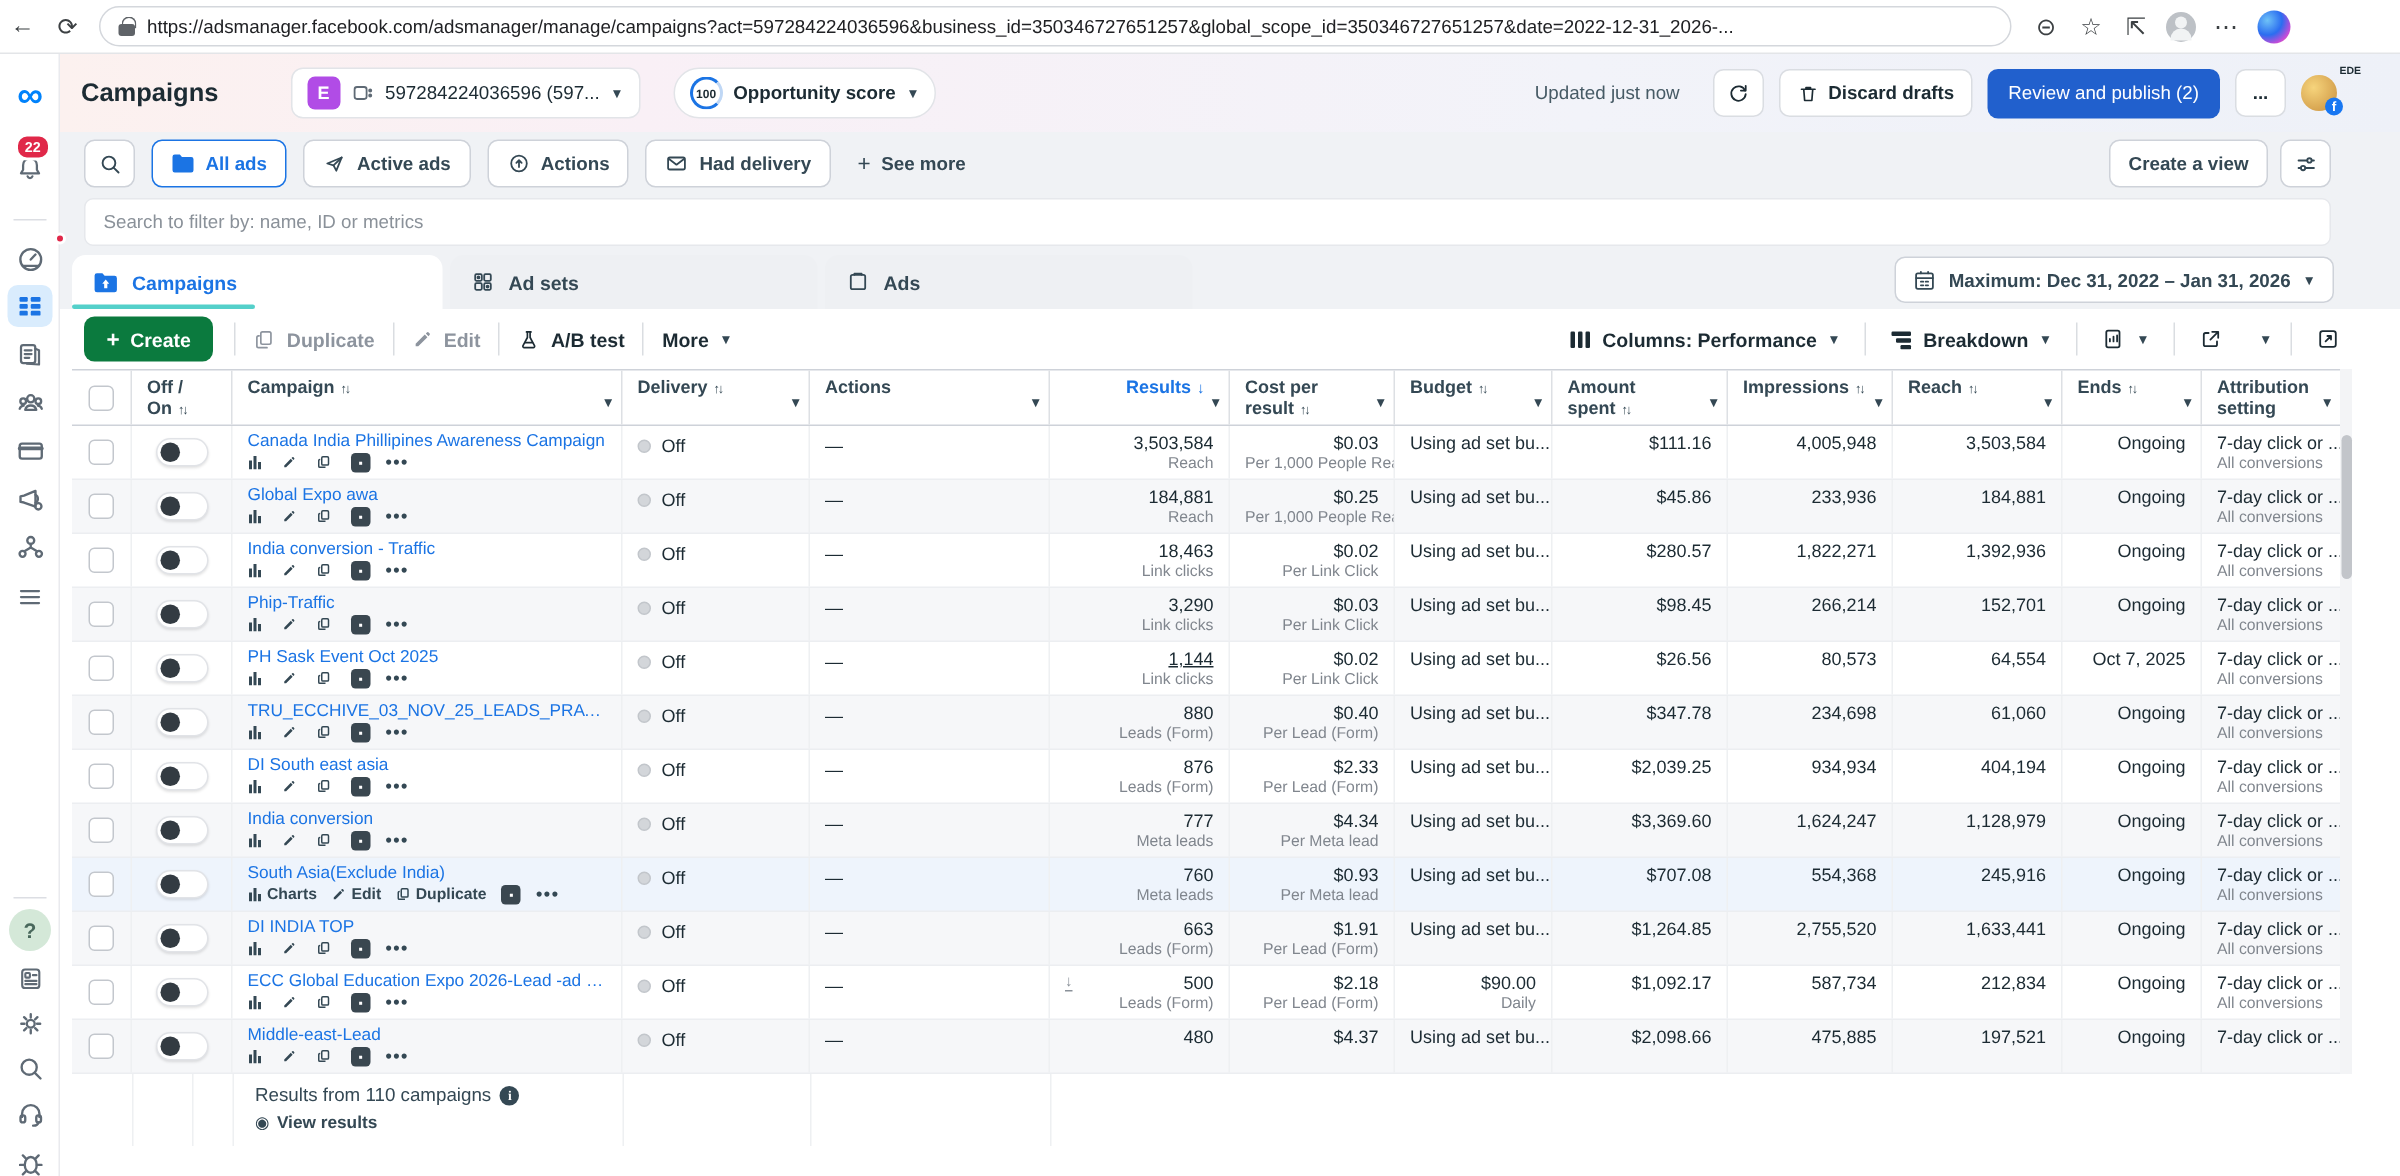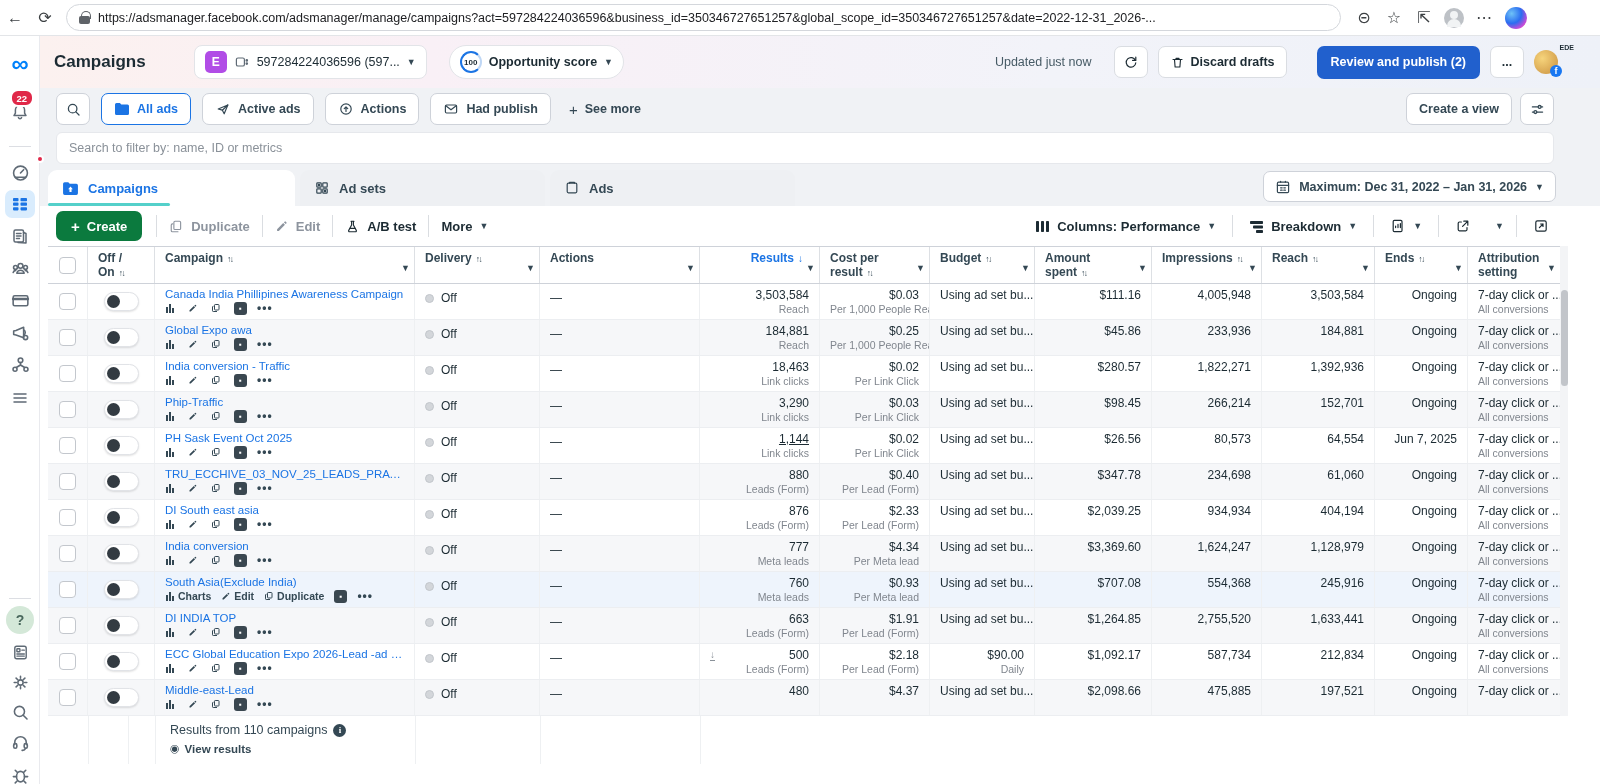--- a/index.html
+++ b/index.html
@@ -39,21 +39,21 @@
   #account-pill { margin-left:48px; }
   .acct-badge { width:22px; height:22px; border-radius:5px; background:#b14ce6; color:#fff; font-size:12px; font-weight:bold; display:flex; align-items:center; justify-content:center; }
   .pill-text { font-size:12.5px; color:#1c2b33; }
   .caret { font-size:9px; color:#344854; }
   #opp-pill { margin-left:22px; border-radius:18px; }
   .gauge-ring { width:22px; height:22px; border-radius:50%; border:2.5px solid #1b74e4; border-right-color:#bfd7f5; color:#1c2b33; font-size:8px; font-weight:bold; display:flex; align-items:center; justify-content:center; }
   #hdr-right { margin-left:auto; display:flex; align-items:center; gap:10px; padding-right:42px; }
   #updated { font-size:12.5px; color:#465a65; margin-right:12px; }
   .hbtn { height:32px; display:flex; align-items:center; gap:6px; background:#fff; border:1px solid #dadde2; border-radius:7px; padding:14px 11px; font-size:12.5px; font-weight:bold; color:#1c2b33; cursor:pointer; }
   .hbtn.icon-only { width:34px; justify-content:center; padding:0; }
-  #review-btn { background:#2160cd; border:none; color:#fff; height:33px; border-radius:7px; padding:0 14px; font-size:12.5px; font-weight:bold; cursor:pointer;margin-left:20px; }
+  #review-btn { background:#2160cd; border:none; color:#fff; height:33px; border-radius:7px; padding:0 14px; font-size:12.5px; font-weight:normal; cursor:pointer; }
   .fb-avatar { width:24px; height:24px; border-radius:50%; background:radial-gradient(circle at 35% 35%, #f6d47c, #c98f3d); position:relative; }
   .fb-avatar .fbadge { position:absolute; right:-4px; bottom:-3px; width:12px; height:12px; border-radius:50%; background:#1877f2; color:#fff; font-size:9px; font-weight:bold; line-height:12px; text-align:center; }
   .fb-avatar .edetxt { position:absolute; top:-6px; right:-16px; font-size:7px; font-weight:bold; color:#1c2b33; }
 
   
   #filter-band { left:40px; top:88px; width:1560px; height:42px; background:#f0f2f5; display:flex; align-items:center; }
   .fbtn { height:32px; display:flex; align-items:center; gap:7px; background:#fff; border:1px solid #ced2d9; border-radius:7px; padding:0 12px; font-size:12.5px; font-weight:bold; color:#344854; cursor:pointer; white-space:nowrap; }
   .fbtn.square { width:34px; justify-content:center; padding:0; }
   .fbtn.active { border:1px solid #1b74e4; color:#1b74e4; }
   .fbtn.ghost { border:none; background:transparent; }
@@ -70,21 +70,21 @@
   .ltab.active { background:#fff; color:#1b74e4; }
   #tab-indicator { position:absolute; left:8px; top:37px; width:122px; height:3px; background:#54d0ca; border-radius:2px; }
   #date-btn { position:absolute; right:44px; top:5px; height:31px; display:flex; align-items:center; gap:8px; background:#fff; border:1px solid #ced2d9; border-radius:7px; padding:0 11px; font-size:12.5px; font-weight:bold; color:#344854; cursor:pointer; }
 
   
   #toolbar { left:40px; top:206px; width:1560px; height:40px; background:#fff; display:flex; align-items:center; }
   #create-btn { margin-left:16px; height:30px; background:#0b7a3e; color:#fff; border:none; border-radius:7px; font-size:13px; font-weight:bold; display:flex; align-items:center; gap:7px; padding:0 15px; cursor:pointer; }
   .tbtn { height:30px; display:flex; align-items:center; gap:7px; background:transparent; border:none; font-size:13px; font-weight:bold; color:#1c2b33; padding:0 12px; cursor:pointer; white-space:nowrap; }
   .tbtn.disabled { color:#8d949e; }
   .vsep { width:1px; height:22px; background:#dadde1; }
-  #toolbar-right { margin-left:auto; display:flex; align-items:center; gap:4px; padding-right:39px; }
+  #toolbar-right { margin-left:auto; display:flex; align-items:center; gap:4px; padding-right:28px; }
 
   
   #table { left:48px; top:246px; width:1512px; }
   .thead, .trow { display:grid; grid-template-columns:40px 67px 260px 125px 160px 120px 110px 105px 117px 110px 113px 93px 92px; }
   .thead { height:38px; border-top:1px solid #ced2d9; border-bottom:1px solid #ced2d9; background:#fff; }
   .th { position:relative; border-right:1px solid #dde0e4; font-size:12px; font-weight:bold; color:#344854; padding:4px 16px 0 10px; line-height:14px; cursor:pointer; white-space:pre-line; }
   .th .sort { font-size:8.5px; letter-spacing:-1.5px; color:#344854; margin-left:4px; }
   .th .hcaret { position:absolute; right:4px; top:14px; font-size:9px; color:#344854; }
   .th.center { display:flex; align-items:center; justify-content:center; padding:0; }
   .th.results { color:#1b74e4; }
@@ -324,21 +324,21 @@
           <circle cx="10" cy="10" r="6.5"></circle>
           <path d="M10 13V7.5M7.8 9.5L10 7.3l2.2 2.2"></path>
         </svg>
       <span>Actions</span>
     </button>
     <button class="fbtn" style="margin-left:11px">
       <svg class="sic" width="16" height="16" viewBox="0 0 20 20" style="stroke:#344854">
           <rect x="3" y="5" width="14" height="10" rx="1.5"></rect>
           <path d="M3.5 6l6.5 5 6.5-5"></path>
         </svg>
-      <span>Had publish</span>
+      <span>Had delivery</span>
     </button>
     <button class="fbtn ghost" style="margin-left:6px">
       <span style="font-size:15px;font-weight:normal">+</span>
       <span>See more</span>
     </button>
     <div id="create-view-wrap">
       <button class="fbtn">
           <span>Create a view</span>
         </button>
       <button class="fbtn square">
@@ -855,21 +855,21 @@
       <div class="td num">
             <div class="v">$26.56</div>
           </div>
       <div class="td num">
             <div class="v">80,573</div>
           </div>
       <div class="td num">
             <div class="v">64,554</div>
           </div>
       <div class="td num">
-            <div class="v">Jun 7, 2025</div>
+            <div class="v">Oct 7, 2025</div>
           </div>
       <div class="td" style="border-right:none">
             <div class="v">7-day click or ...</div>
             <div class="sub">All conversions</div>
           </div>
     </div>
 
     <div class="trow stripe">
       <div class="td center">
             <span class="checkbox"></span>

